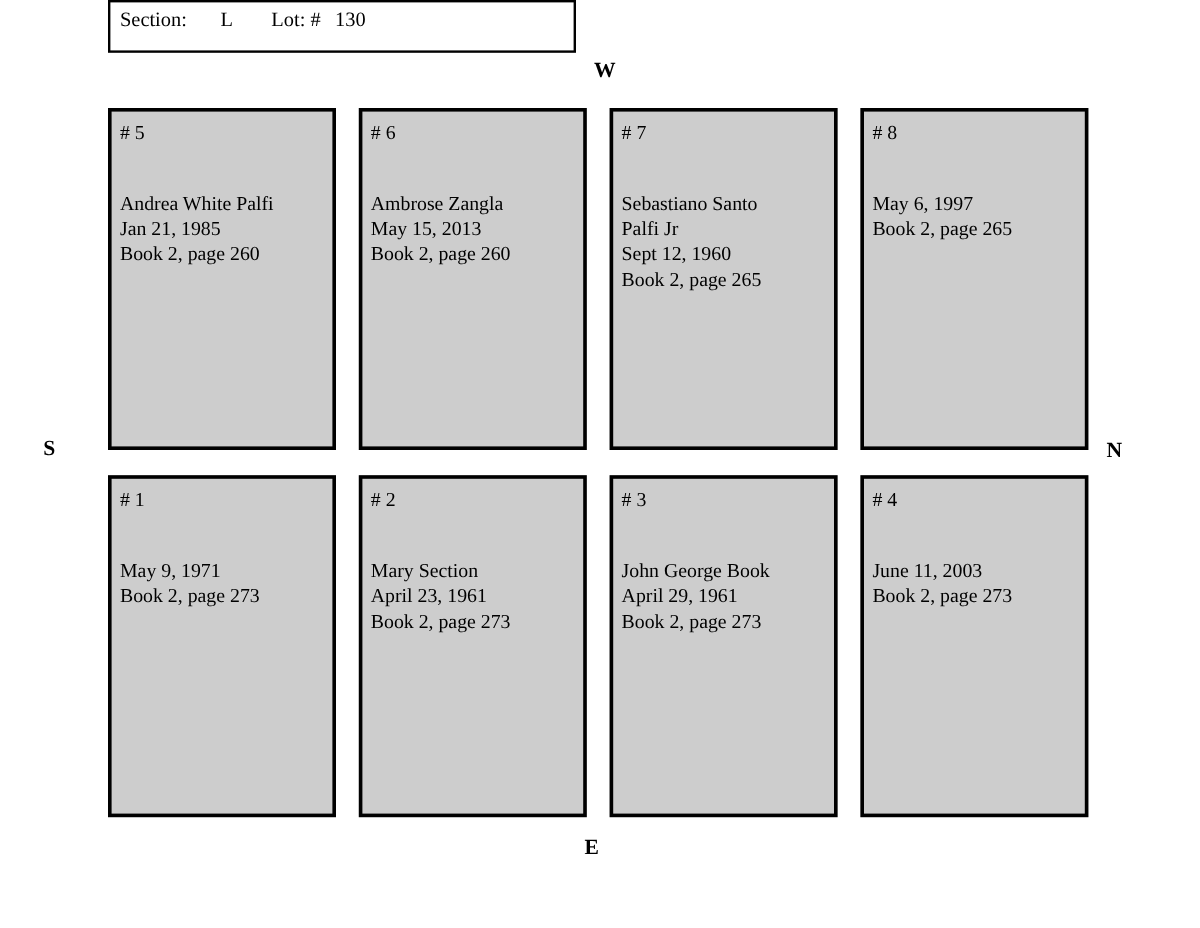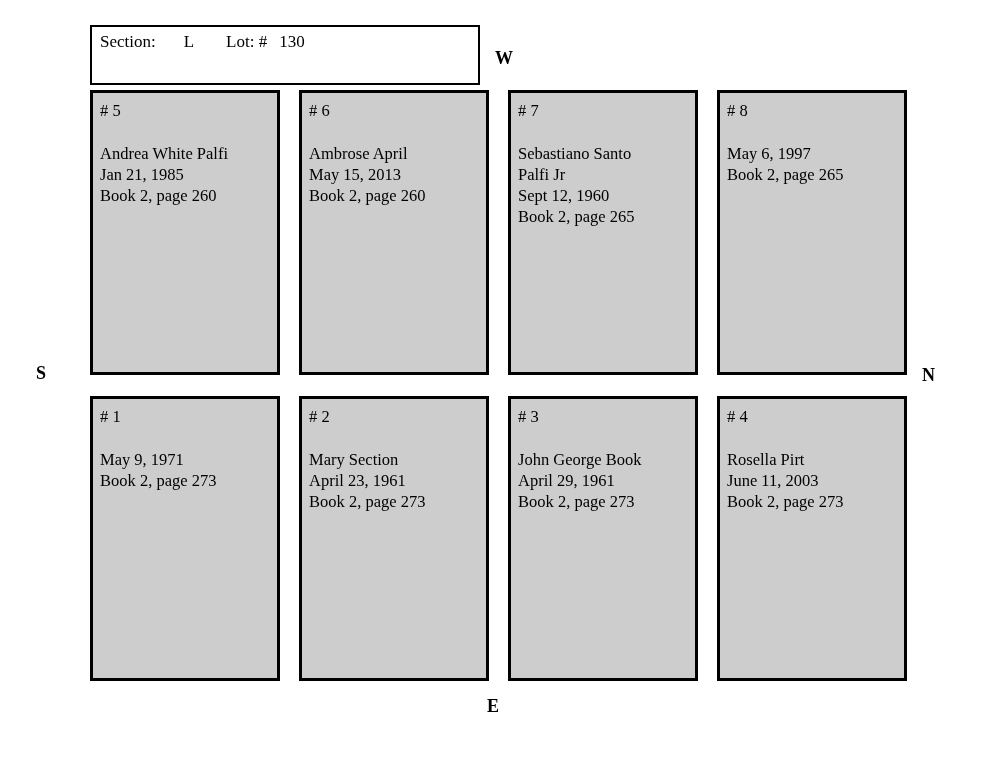--- a/index.html
+++ b/index.html
@@ -11,23 +11,23 @@
     font-family: "Liberation Serif", serif;
     color: #000000;
     overflow: hidden;
   }
   .canvas { position: absolute; inset: 0; }
 
   
   .header-box {
     position: absolute;
     left: 90px;
-    top: 25px;
+    top: 0;
     width: 390px;
-    height: 60px;
+    height: 44px;
     border: 2px solid var(--border, #000);
     background: #ffffff;
     padding: 5px 0 0 8px;
     font-size: 17px;
     white-space: nowrap;
   }
   .sec-val { display: inline-block; margin-left: 28px; }
   .lot-lbl { display: inline-block; margin-left: 32px; }
   .lot-val { display: inline-block; margin-left: 12px; }
 
@@ -54,21 +54,21 @@
     column-gap: 19px;
     row-gap: 21px;
   }
   .plot {
     border: 3px solid var(--border, #000);
     background: var(--plot-fill, #cdcdcd);
     padding: 7px 6px 0 7px;
     font-size: 16.5px;
     line-height: 21px;
   }
-  .plot-info { margin-top: 22px; }
+  .plot-info { margin-top: 38px; }
   .plot-name { white-space: pre-line; }
 </style>
 </head>
 <body>
 
 <div class="canvas">
 
   <div class="header-box">
     <span>Section:</span><span class="sec-val">L</span><span class="lot-lbl">Lot: #</span><span class="lot-val">130</span>
   </div>
@@ -85,21 +85,21 @@
       <div class="plot-info">
         <div class="plot-name">Andrea White Palfi</div>
         <div class="plot-date">Jan 21, 1985</div>
         <div class="plot-book">Book 2, page 260</div>
       </div>
     </div>
 
     <div class="plot">
       <div class="plot-number"># 6</div>
       <div class="plot-info">
-        <div class="plot-name">Ambrose April</div>
+        <div class="plot-name">Ambrose Zangla</div>
         <div class="plot-date">May 15, 2013</div>
         <div class="plot-book">Book 2, page 260</div>
       </div>
     </div>
 
     <div class="plot">
       <div class="plot-number"># 7</div>
       <div class="plot-info">
         <div class="plot-name">Sebastiano Santo
 Palfi Jr</div>
@@ -138,20 +138,19 @@
       <div class="plot-info">
         <div class="plot-name">John George Book</div>
         <div class="plot-date">April 29, 1961</div>
         <div class="plot-book">Book 2, page 273</div>
       </div>
     </div>
 
     <div class="plot">
       <div class="plot-number"># 4</div>
       <div class="plot-info">
-        <div class="plot-name">Rosella Pirt</div>
         <div class="plot-date">June 11, 2003</div>
         <div class="plot-book">Book 2, page 273</div>
       </div>
     </div>
 
   </div>
 </div>
 
 </body></html>

